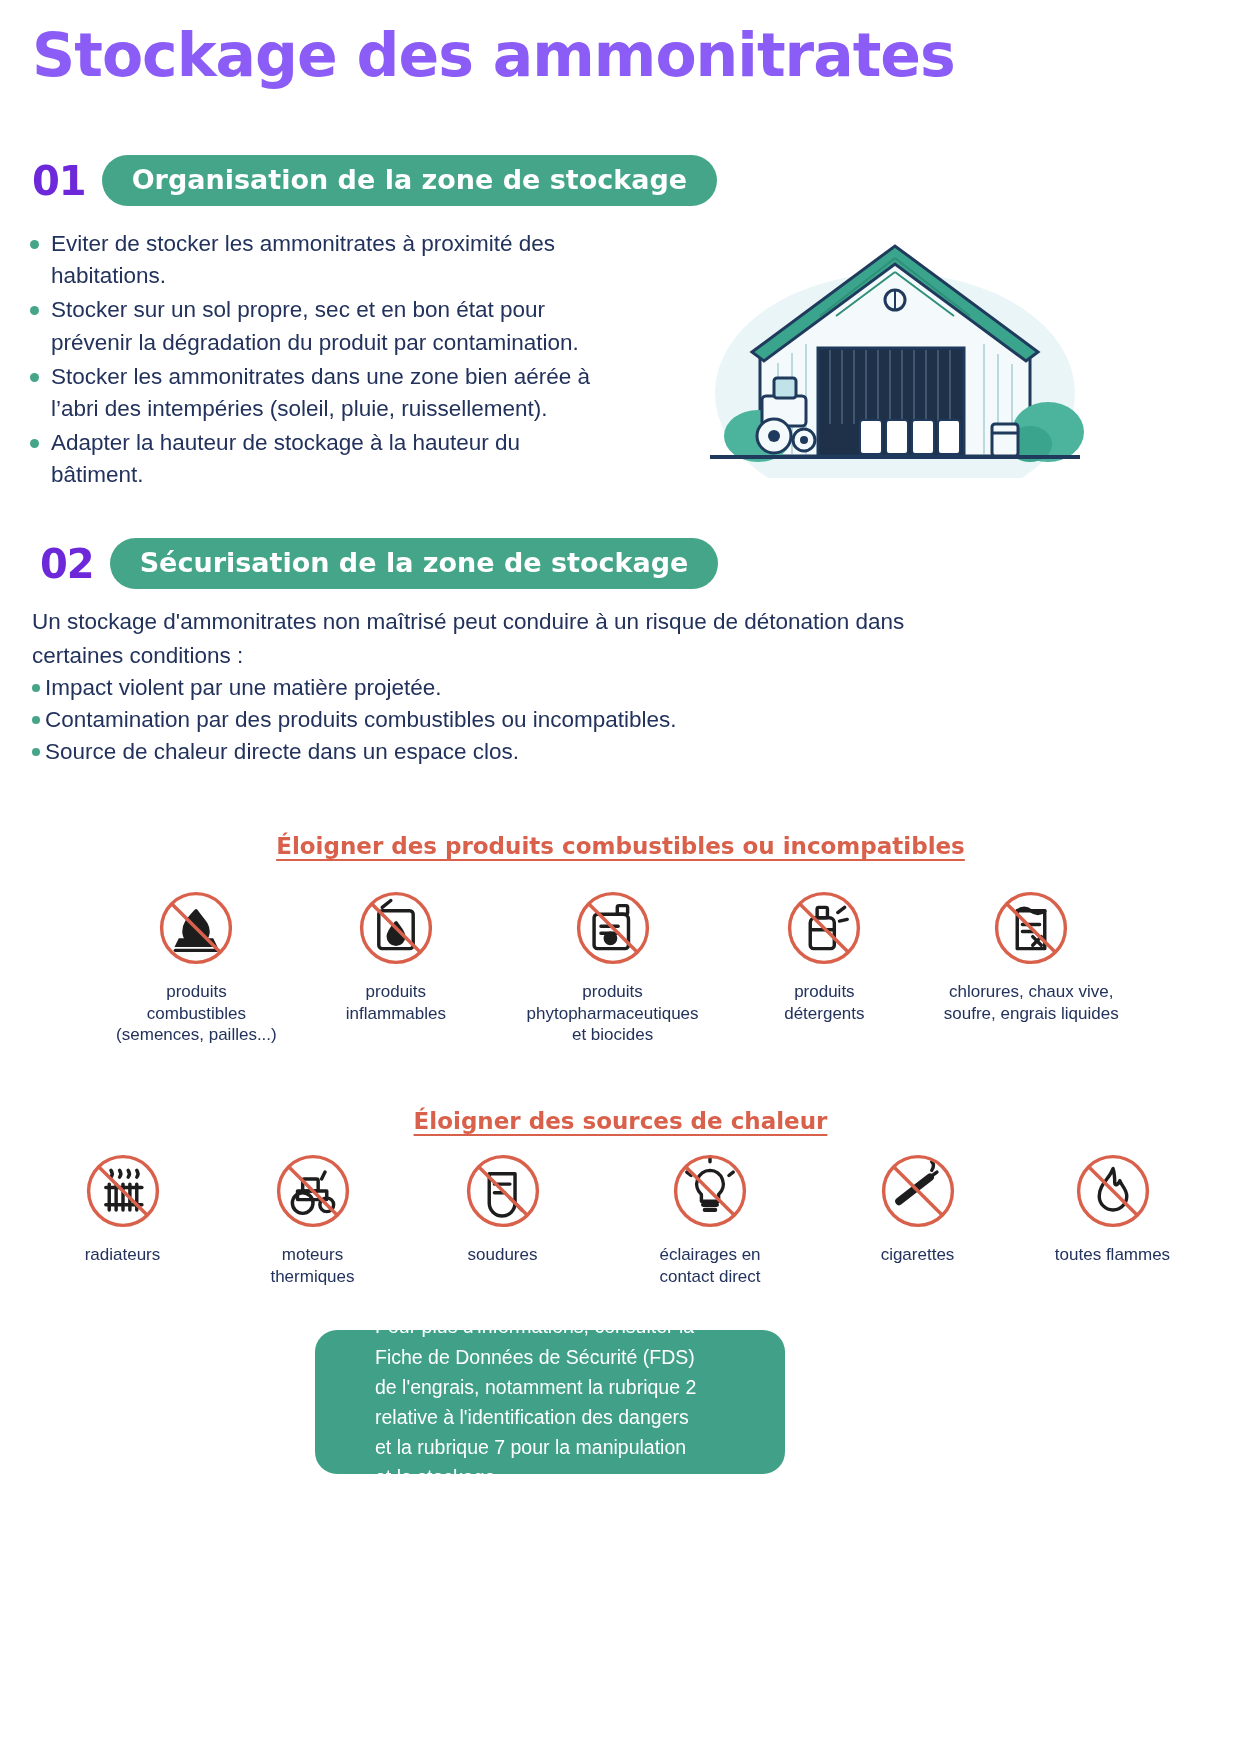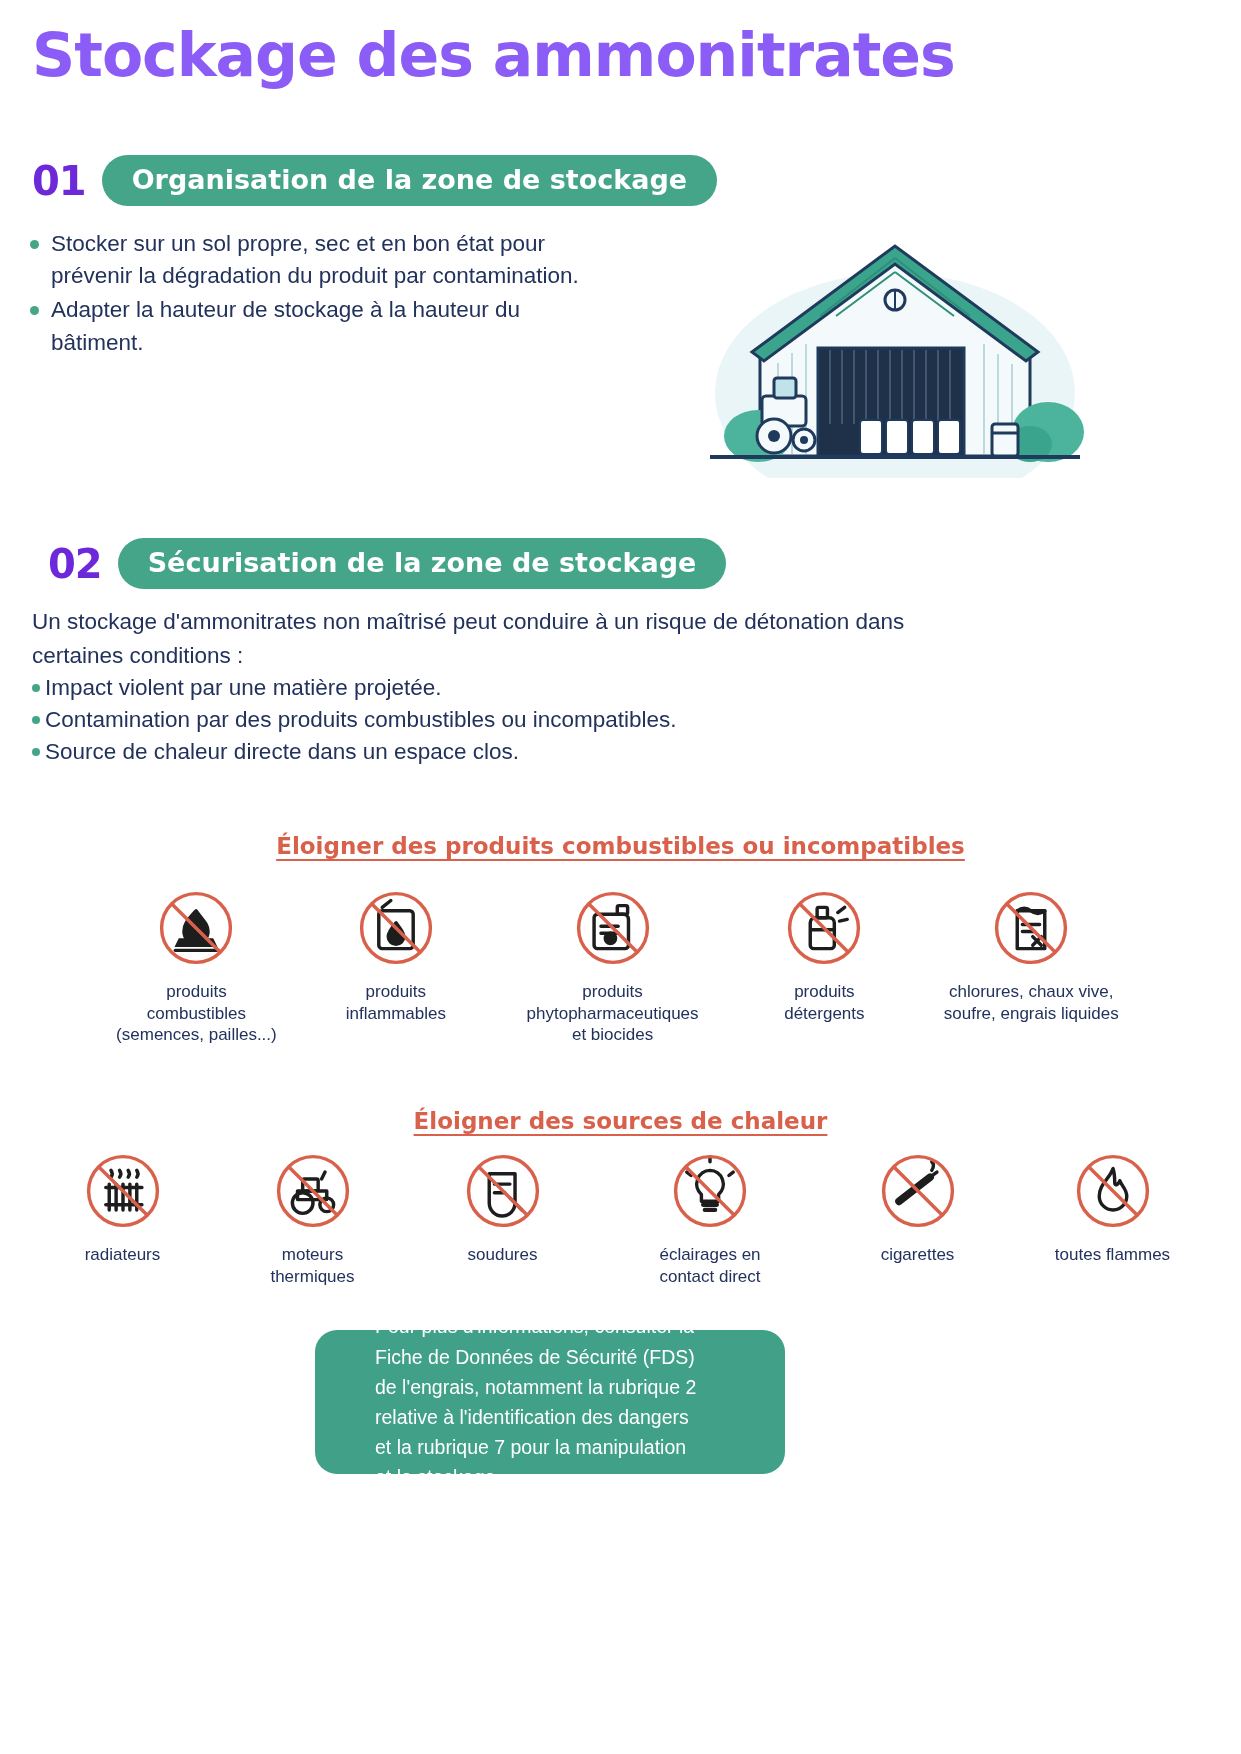--- a/index.html
+++ b/index.html
@@ -89,22 +89,32 @@
   <div class="title">Stockage des ammonitrates</div>
 
   <div class="sec-head" style="left:32px;top:155px;">
     <span class="sec-num">01</span>
     <span class="sec-pill">Organisation de la zone de stockage</span>
   </div>
 
   <div class="bullets" style="left:30px;top:228px;width:660px;">
     <div class="bullet">
       <span class="dot"></span>
+      <span class="txt">Eviter de stocker les ammonitrates à proximité des
+habitations.</span>
+    </div>
+    <div class="bullet">
+      <span class="dot"></span>
       <span class="txt">Stocker sur un sol propre, sec et en bon état pour
 prévenir la dégradation du produit par contamination.</span>
+    </div>
+    <div class="bullet">
+      <span class="dot"></span>
+      <span class="txt">Stocker les ammonitrates dans une zone bien aérée à
+l’abri des intempéries (soleil, pluie, ruissellement).</span>
     </div>
     <div class="bullet">
       <span class="dot"></span>
       <span class="txt">Adapter la hauteur de stockage à la hauteur du
 bâtiment.</span>
     </div>
   </div>
 
   <div class="barn">
     <svg viewBox="0 0 390 250" width="390" height="250" xmlns="http://www.w3.org/2000/svg">
@@ -170,21 +180,21 @@
         <circle cx="104" cy="212" r="4" fill="#1f3a5c"></circle>
       </g>
 
       <rect x="292" y="196" width="26" height="32" rx="3" fill="#f4fafb" stroke="#1f3a5c" stroke-width="3"></rect>
       <line x1="292" y1="205" x2="318" y2="205" stroke="#1f3a5c" stroke-width="3"></line>
 
       <line x1="10" y1="229" x2="380" y2="229" stroke="#1f3a5c" stroke-width="4"></line>
     </svg>
   </div>
 
-  <div class="sec-head" style="left:48px;top:538px;">
+  <div class="sec-head" style="left:40px;top:538px;">
     <span class="sec-num">02</span>
     <span class="sec-pill">Sécurisation de la zone de stockage</span>
   </div>
 
   <div class="lead" style="left:32px;top:605px;width:1060px;">Un stockage d'ammonitrates non maîtrisé peut conduire à un risque de détonation dans
 certaines conditions :</div>
 
   <div class="bullets tight" style="left:32px;top:672px;width:1060px;">
     <div class="bullet">
       <span class="dot"></span>

